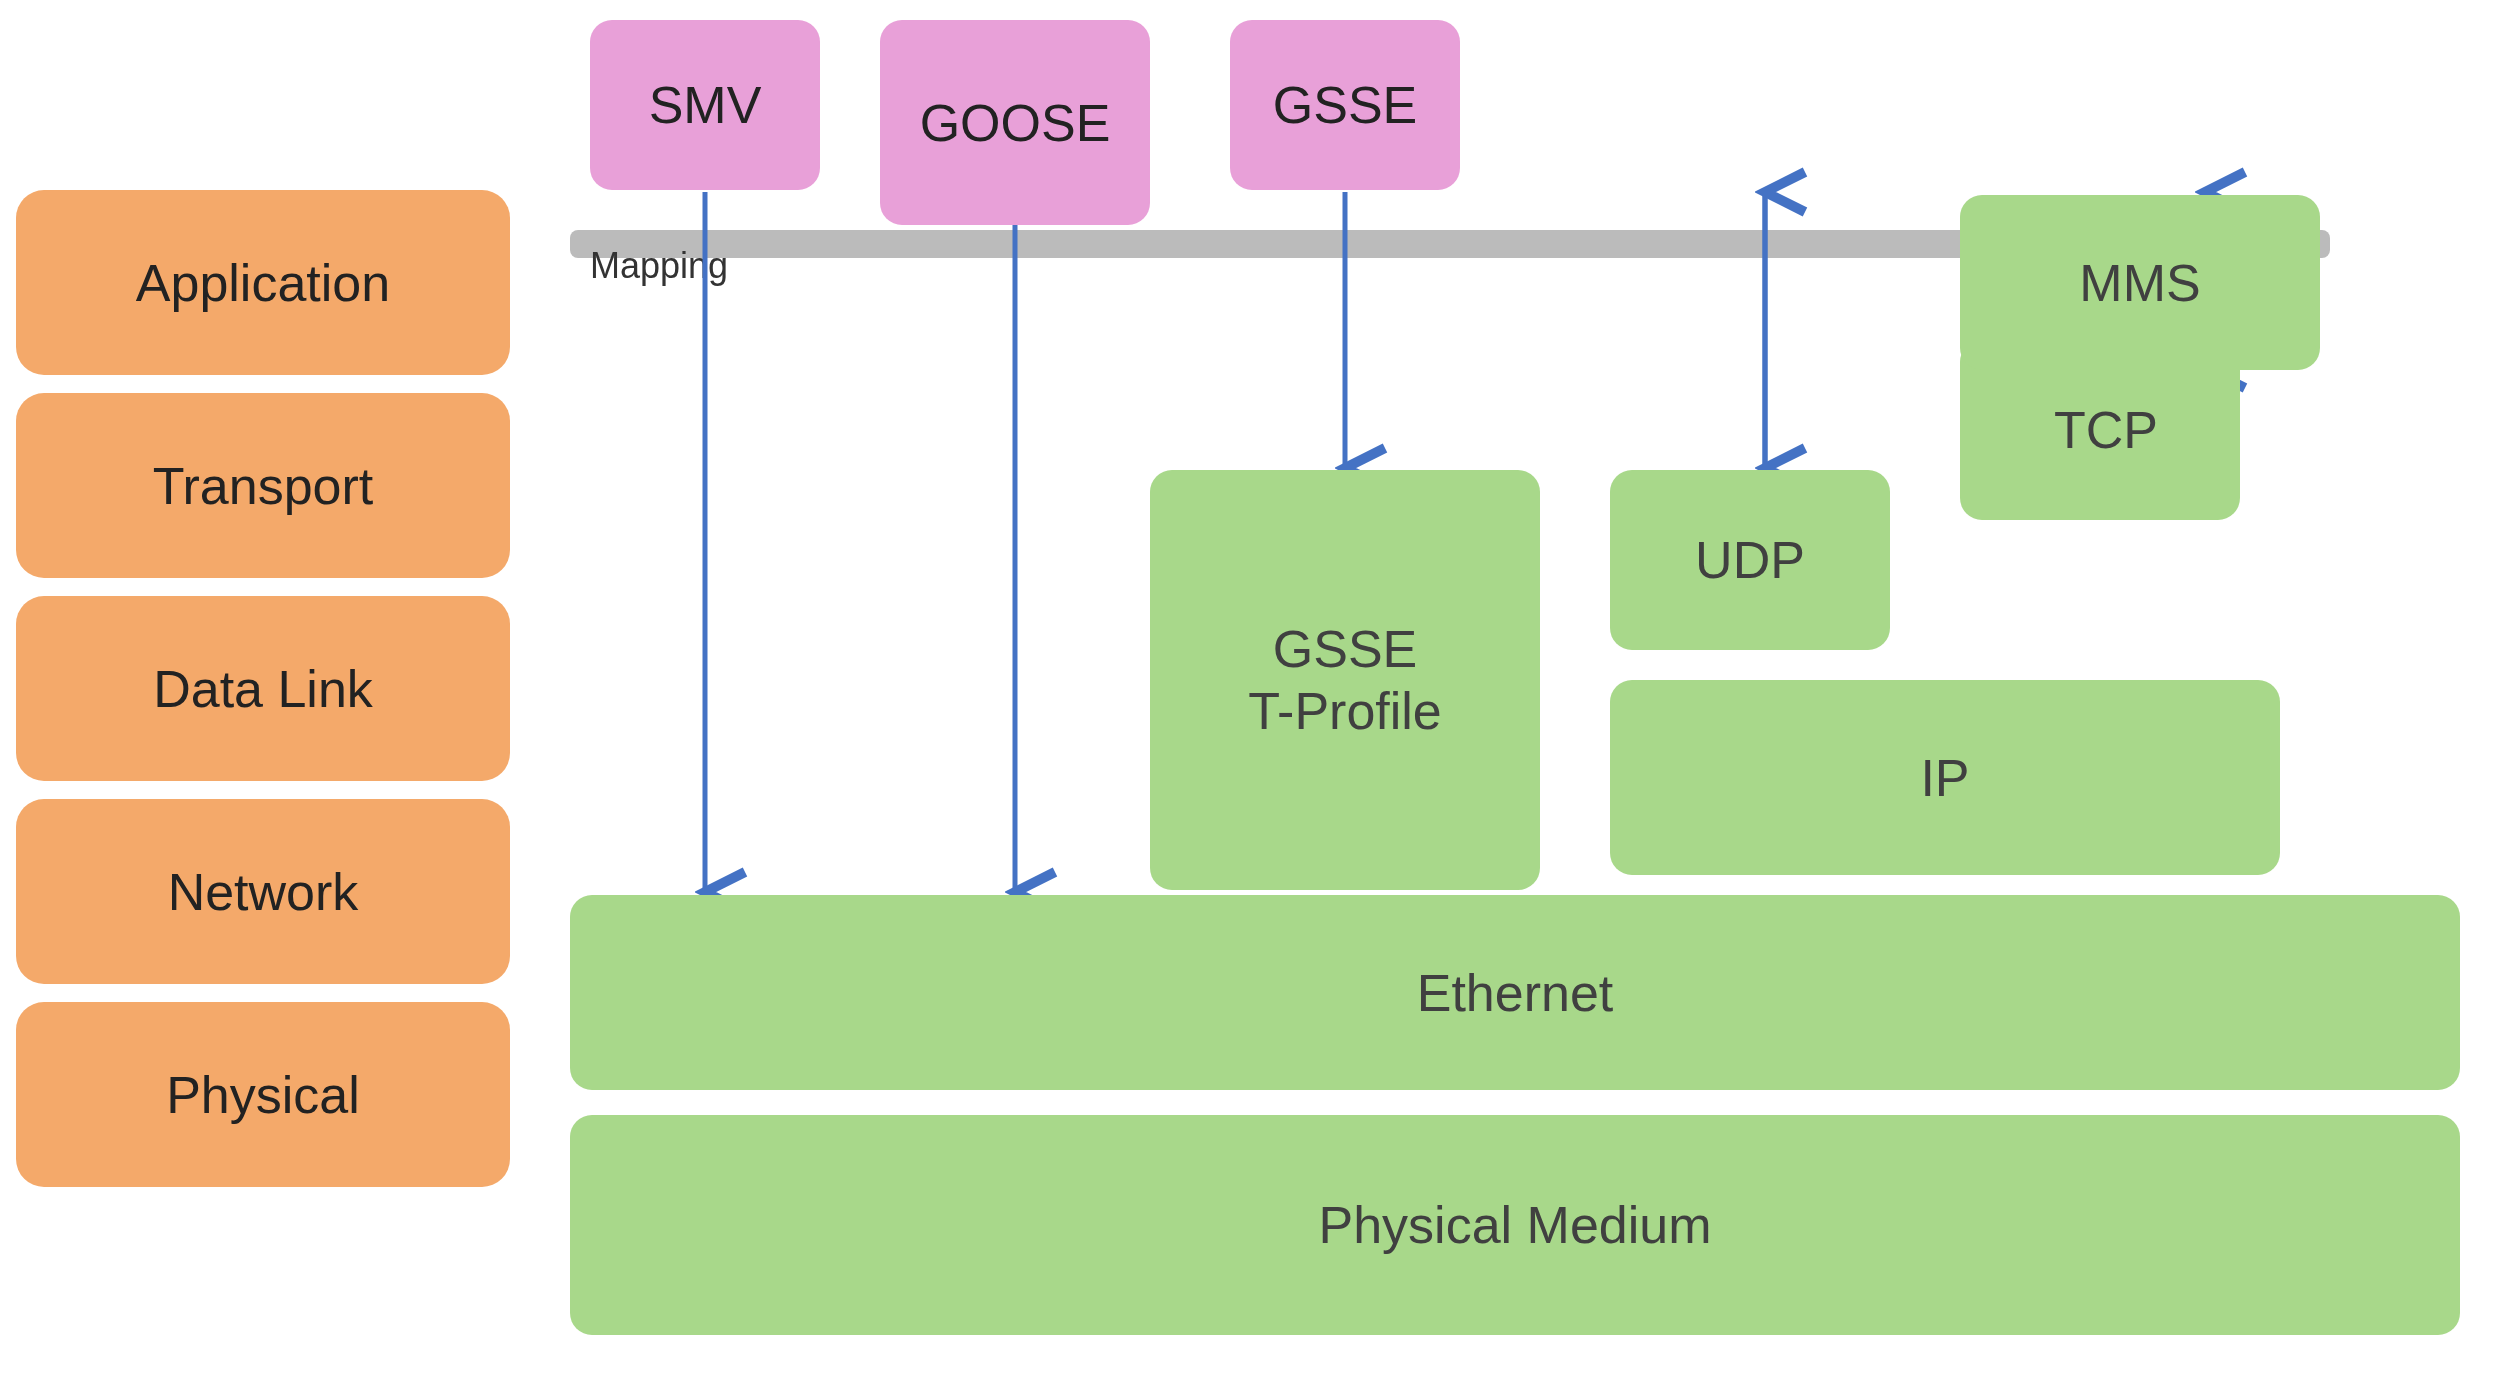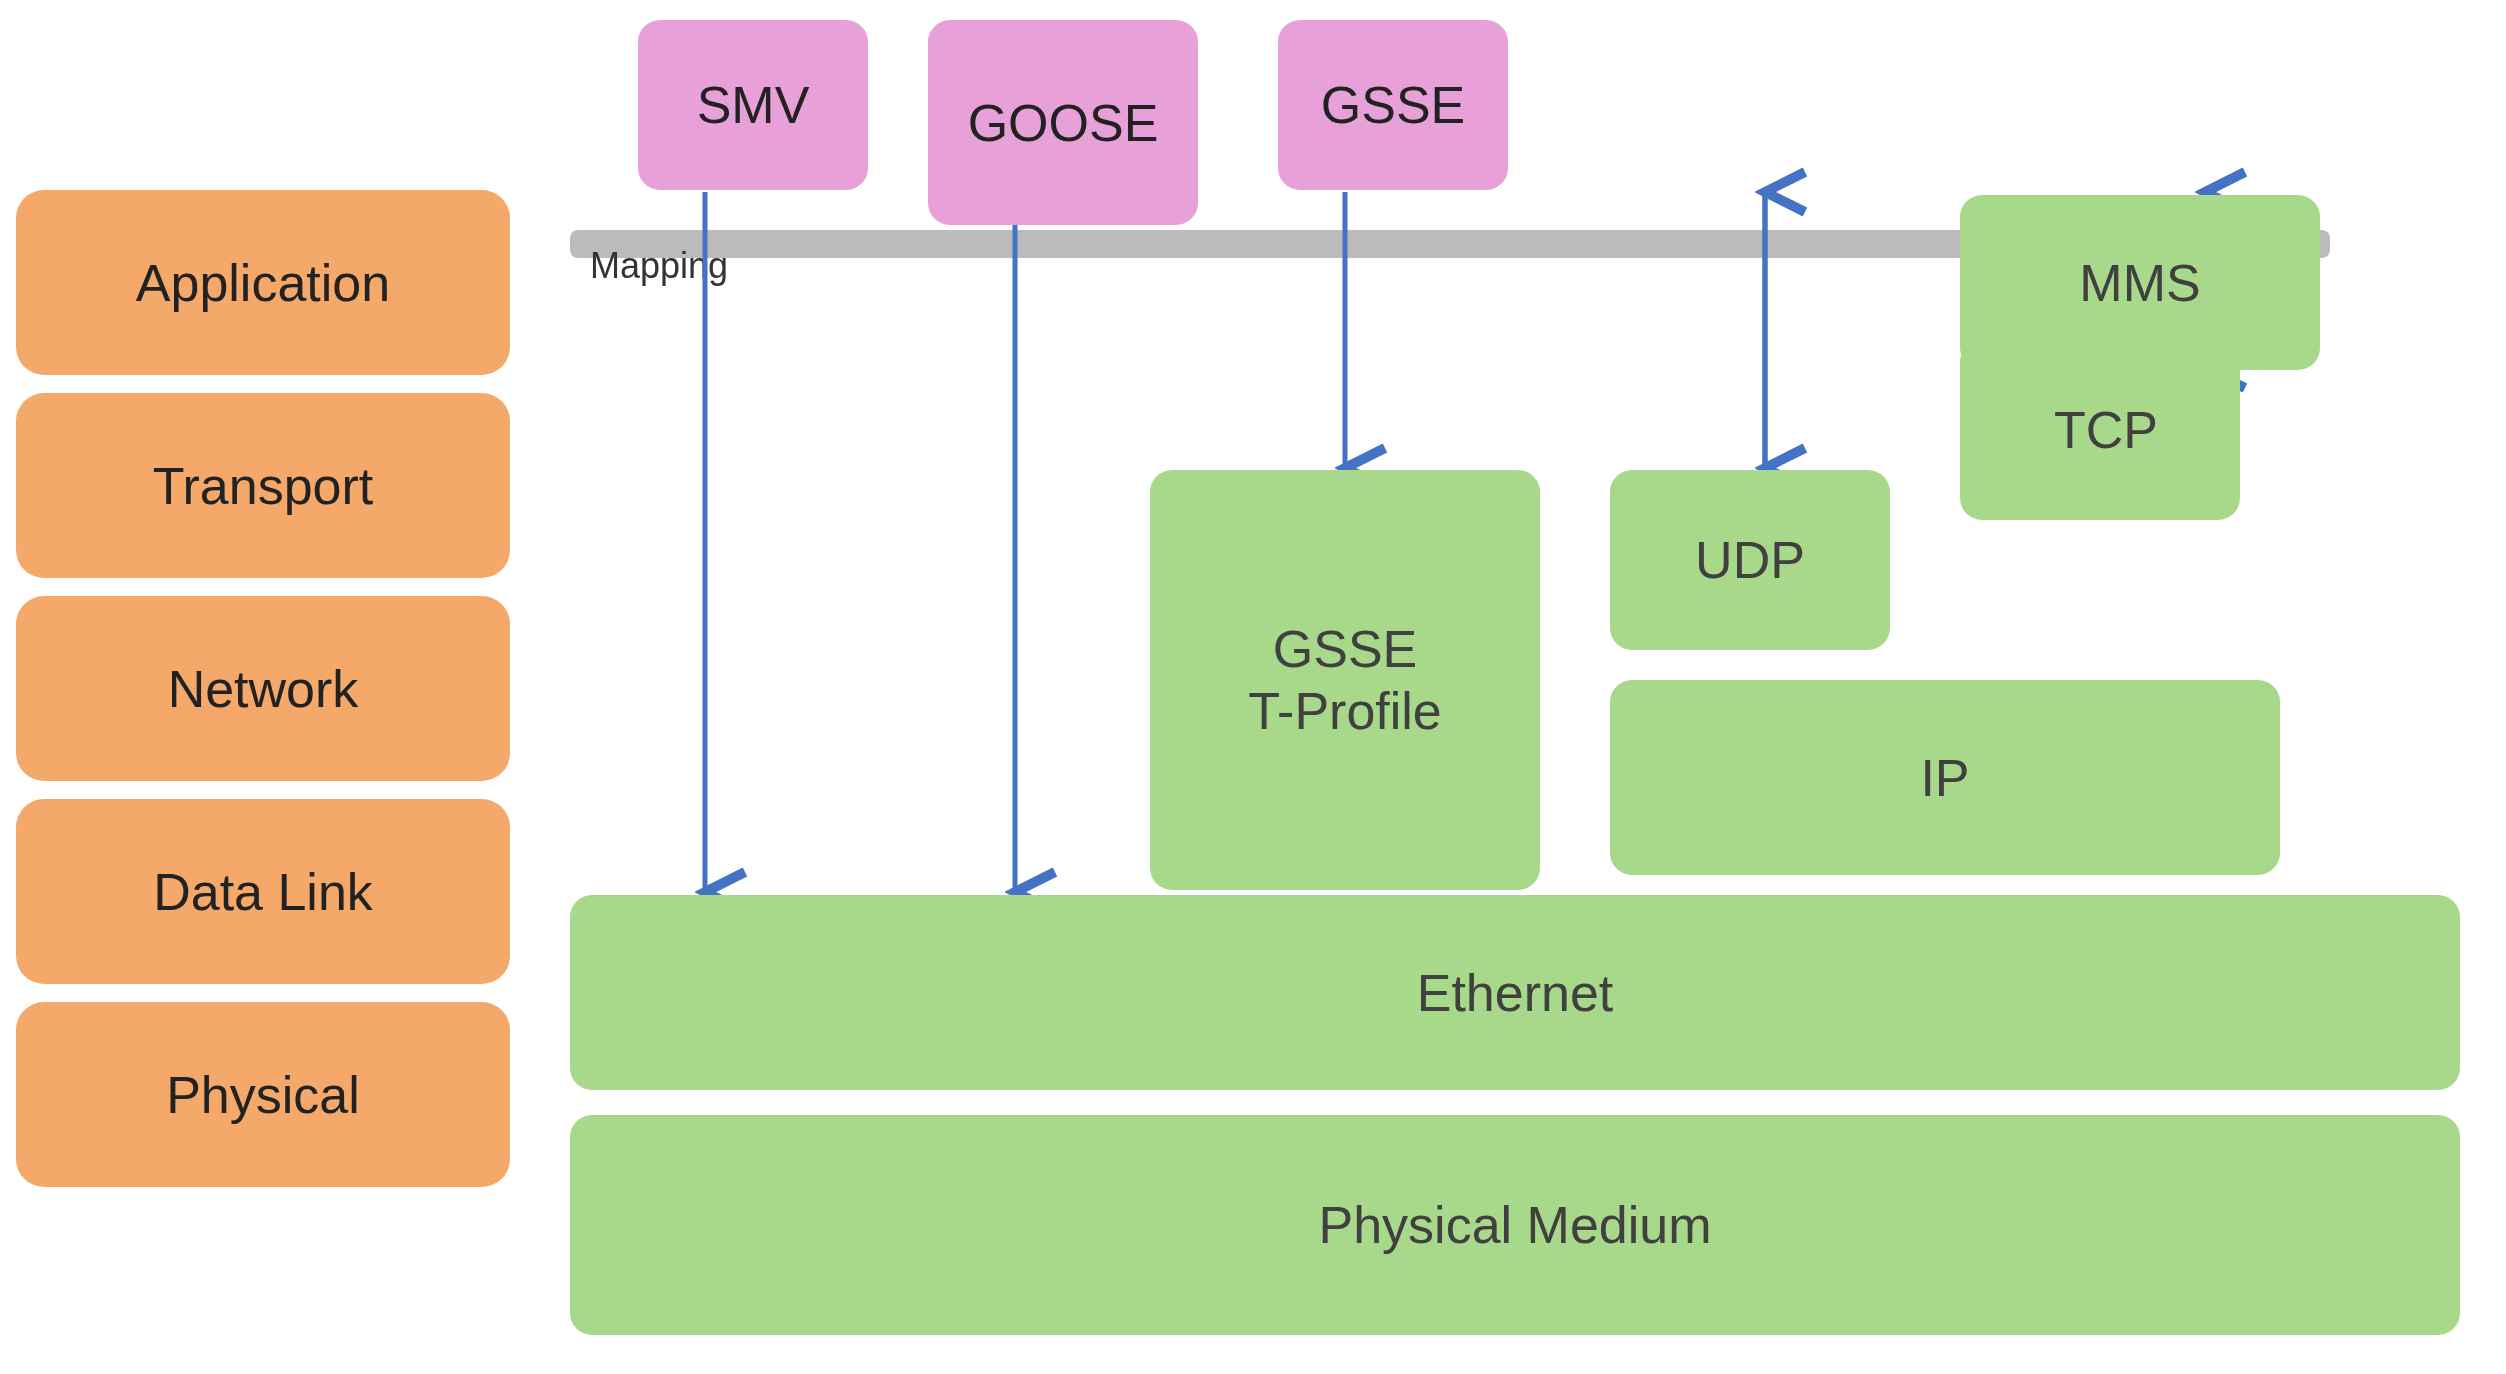--- a/index.html
+++ b/index.html
@@ -46,21 +46,20 @@
     .service-box {
       position: absolute;
       background: #e8a0d8;
       border-radius: 22px;
       display: flex;
       align-items: center;
       justify-content: center;
       font-size: 52px;
       font-weight: 500;
       color: #222;
-      margin-left: 48px;
     }
 
     
     .proto-box {
       position: absolute;
       background: #a8d88a;
       border-radius: 22px;
       display: flex;
       align-items: center;
       justify-content: center;
@@ -84,24 +83,24 @@
 <div class="diagram-container">
 
   <div class="layer-sidebar">
     <div class="layer-box">
       <span>Application</span>
     </div>
     <div class="layer-box">
       <span>Transport</span>
     </div>
     <div class="layer-box">
-      <span>Network</span>
+      <span>Data Link</span>
     </div>
     <div class="layer-box">
-      <span>Data Link</span>
+      <span>Network</span>
     </div>
     <div class="layer-box">
       <span>Physical</span>
     </div>
   </div>
 
   <svg class="arrows-svg">
 
     <rect x="570" y="230" width="1760" height="28" rx="8" fill="#bbbbbb"></rect>
     <text x="590" y="278" font-size="36" fill="#333" font-family="Segoe UI, Arial">Mapping</text>

